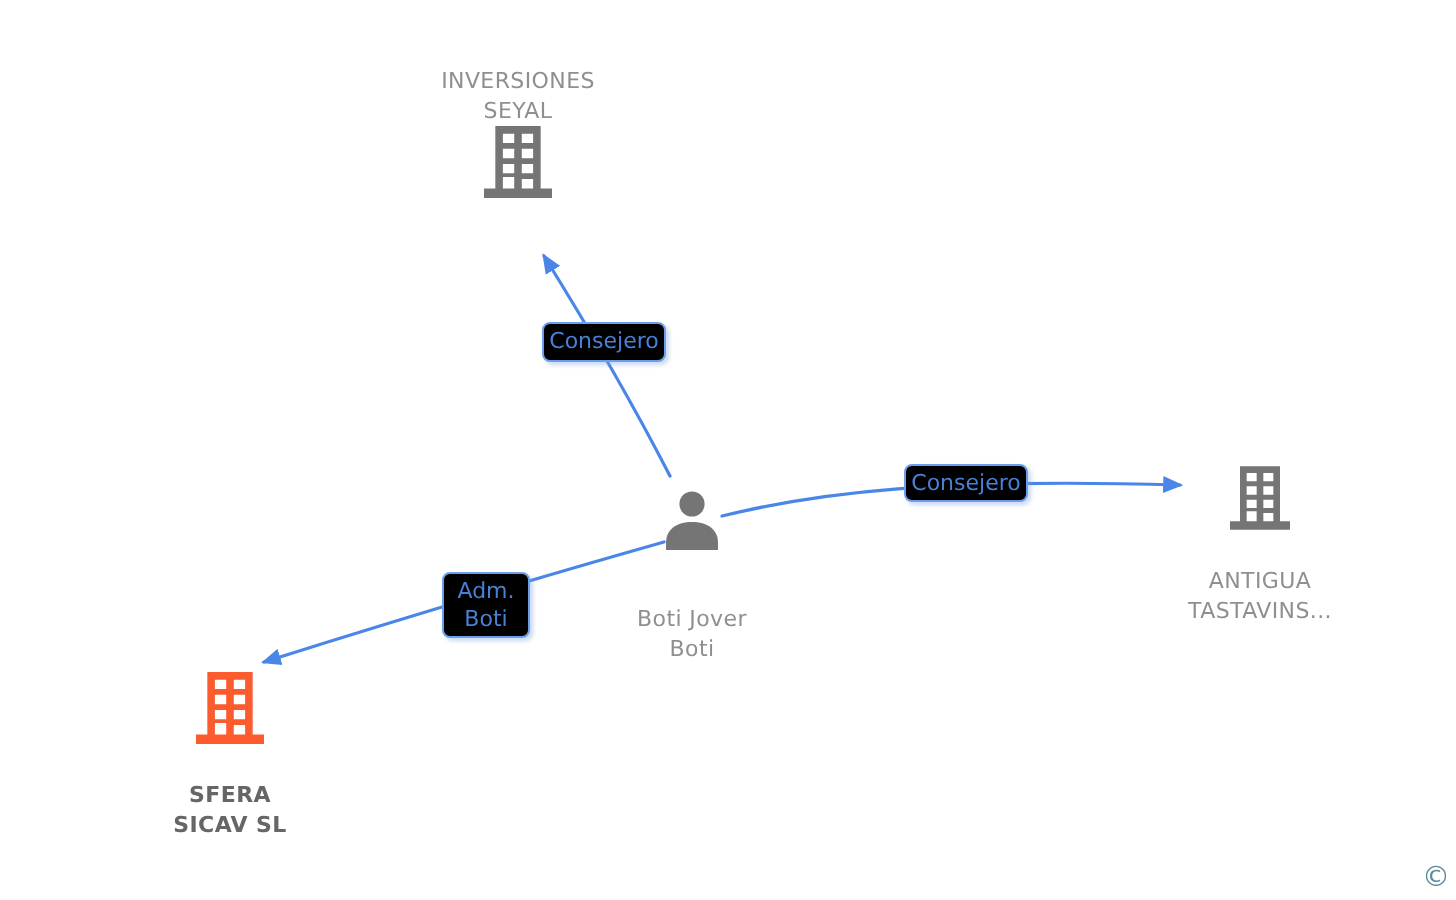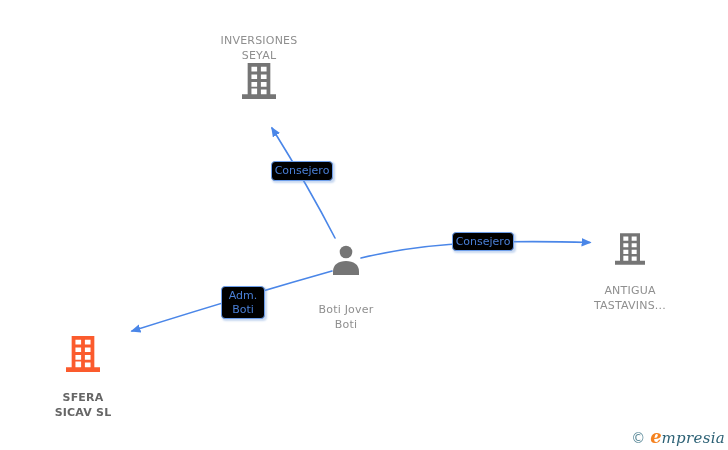--- a/index.html
+++ b/index.html
@@ -27,21 +27,21 @@
     display:flex;flex-direction:column;align-items:center;justify-content:center;
     box-shadow:1.5px 1.5px 2px rgba(120,160,220,.40);
     box-sizing:border-box;
   }
   #rel-consejero-1{left:271px;top:161px;width:62px;height:20px;}
   #rel-consejero-2{left:452px;top:232px;width:62px;height:19px;}
   #rel-adm-unico{left:221px;top:286px;width:44px;height:33px;}
 
   #node-inversiones{left:199px;top:33px;width:120px;}
   #node-antigua{left:570px;top:233px;width:120px;}
-  #node-sfera{left:23px;top:336px;width:120px;}
+  #node-sfera{left:55px;top:336px;width:120px;}
   #node-person{left:288px;top:245px;width:116px;}
 
   .watermark{
     position:absolute;right:3px;bottom:3px;z-index:4;
     display:flex;align-items:baseline;gap:5px;
   }
   .wm-c{color:#5b8a99;font-size:14px;}
   .wm-brand{font-family:"DejaVu Serif","Liberation Serif",serif;font-style:italic;}
   .wm-e{color:#f5821f;font-size:18px;font-weight:bold;}
   .wm-rest{color:#2c6175;font-size:15px;letter-spacing:.3px;}
@@ -123,16 +123,15 @@
   <div class="rel-label" id="rel-consejero-2">
     <div>Consejero</div>
   </div>
   <div class="rel-label" id="rel-adm-unico">
     <div>Adm.</div>
     <div>Boti</div>
   </div>
 
   <div class="watermark">
     <span class="wm-c">©</span>
-    <span class="wm-brand"><span class="wm-e">e</span><span class="wm-rest">mpresia</span></span>
   </div>
 
 </div>
 
 </body></html>

